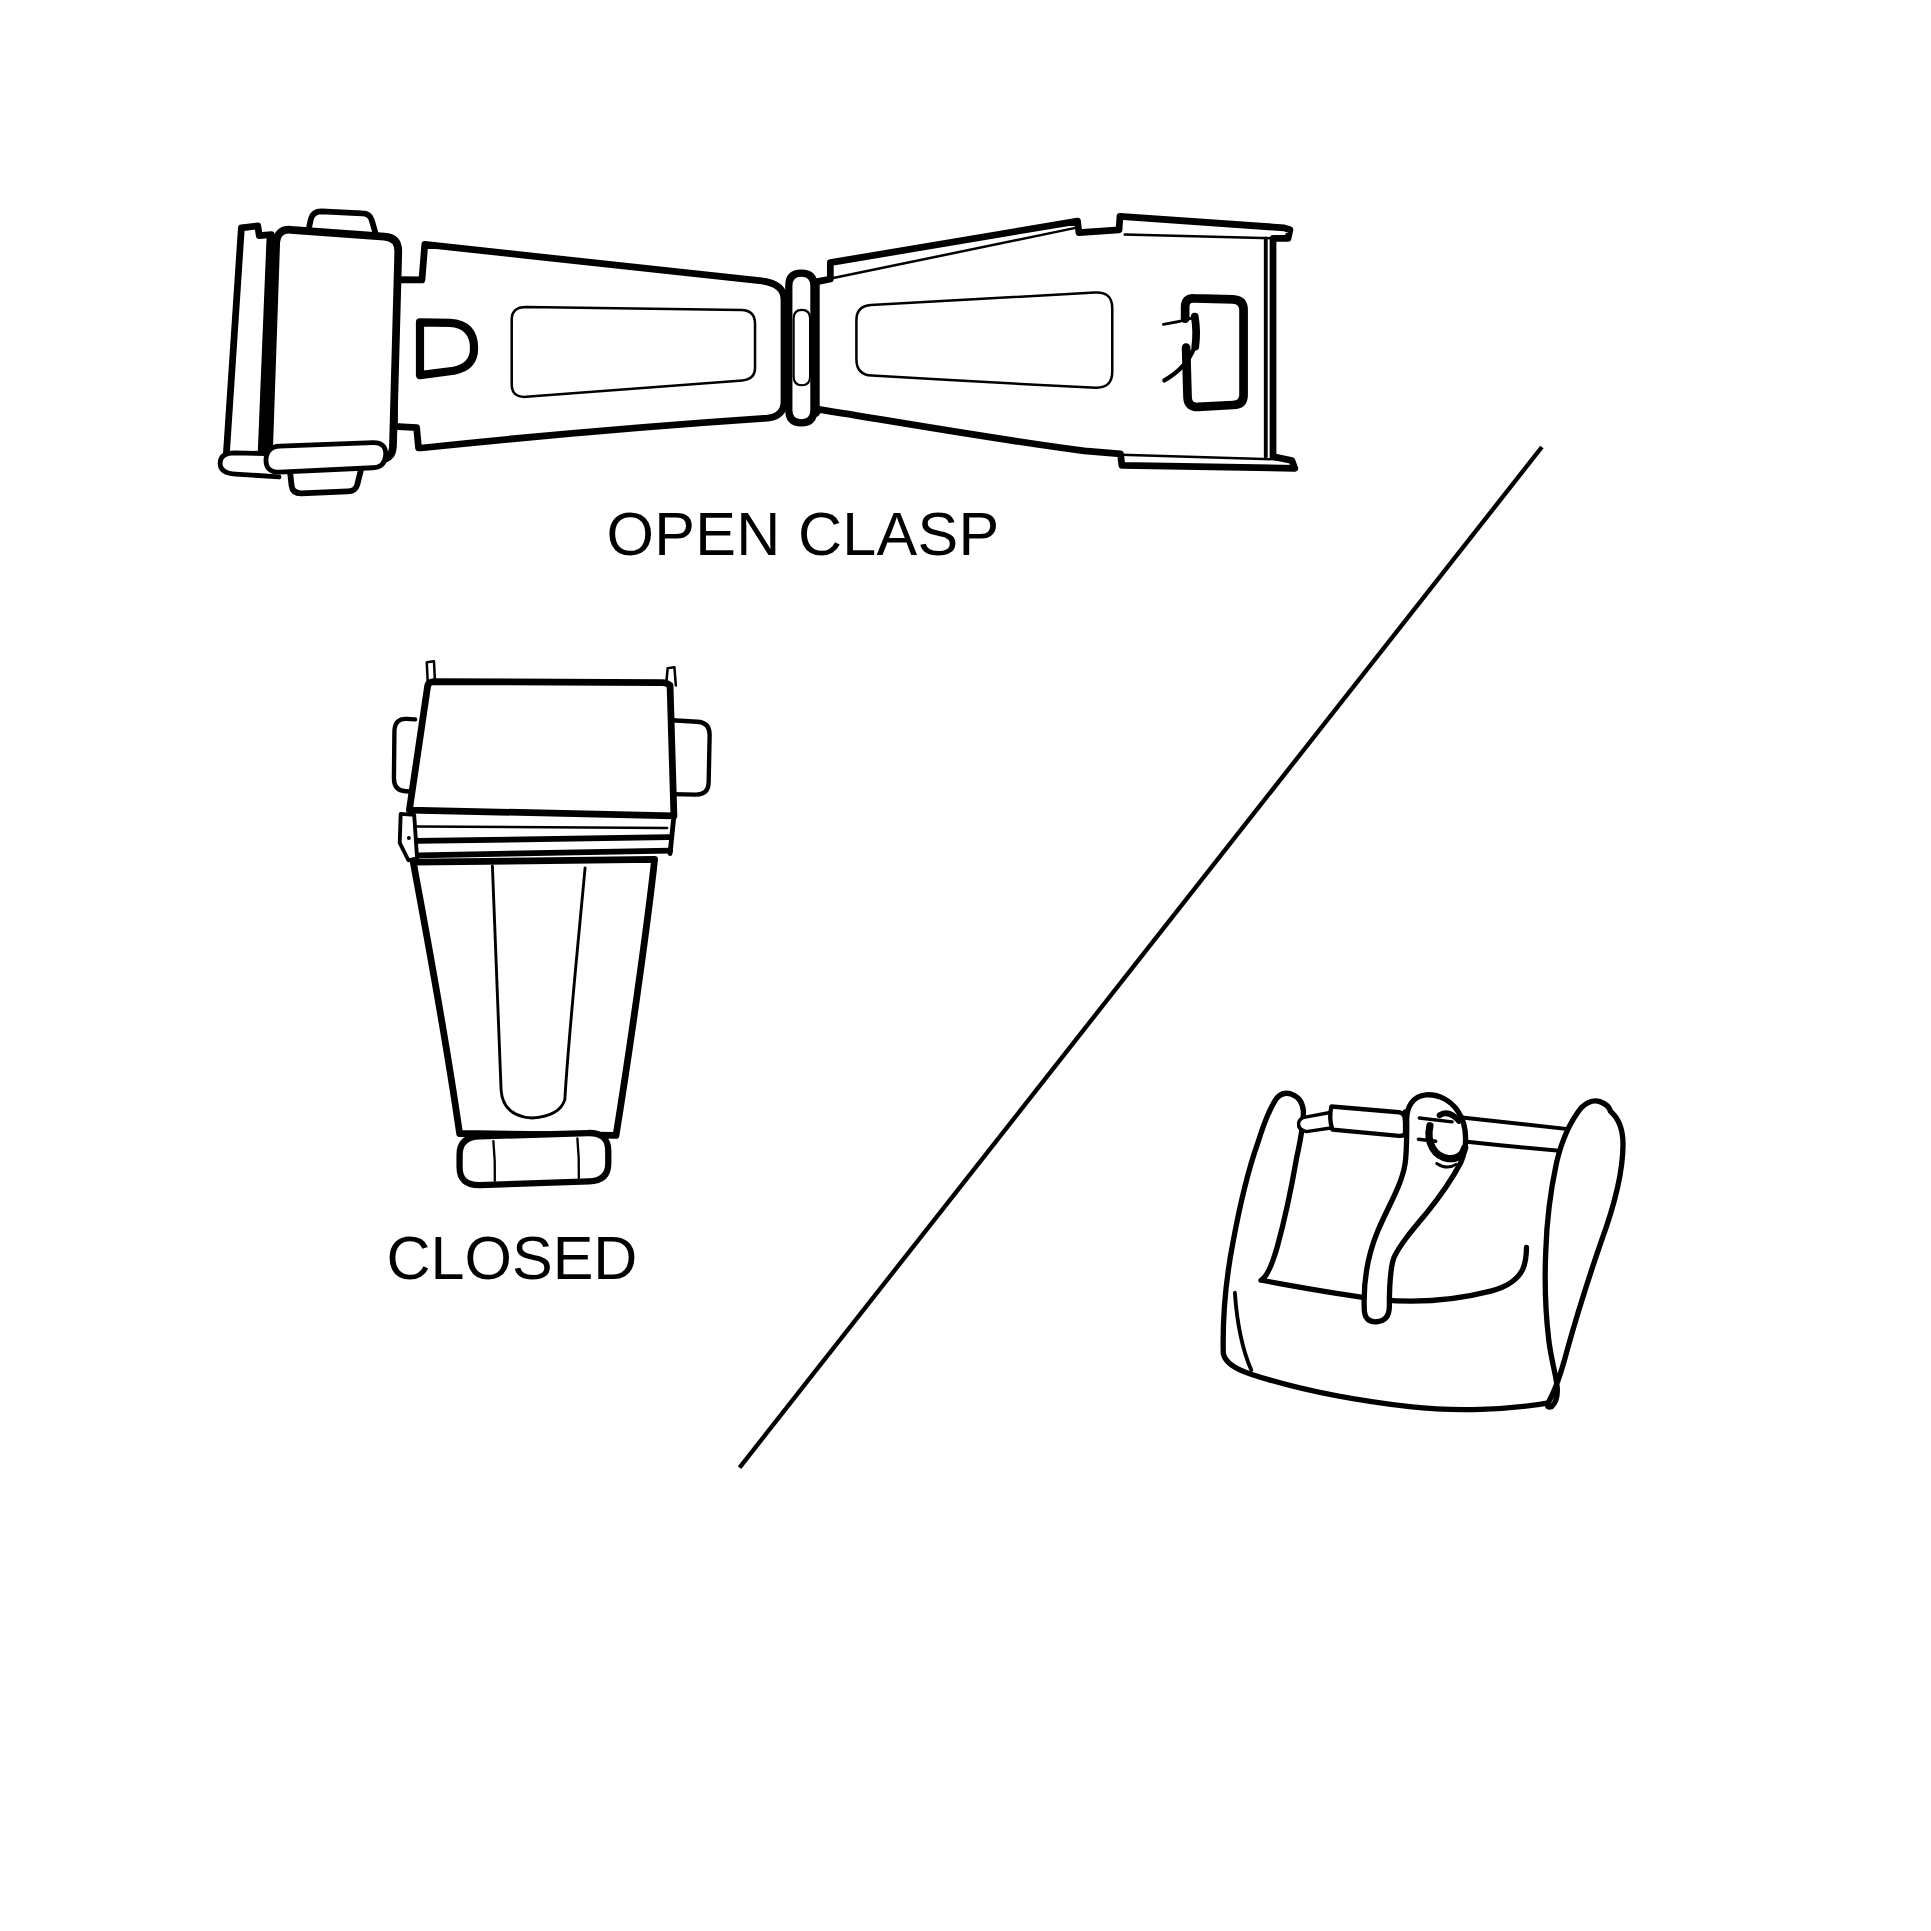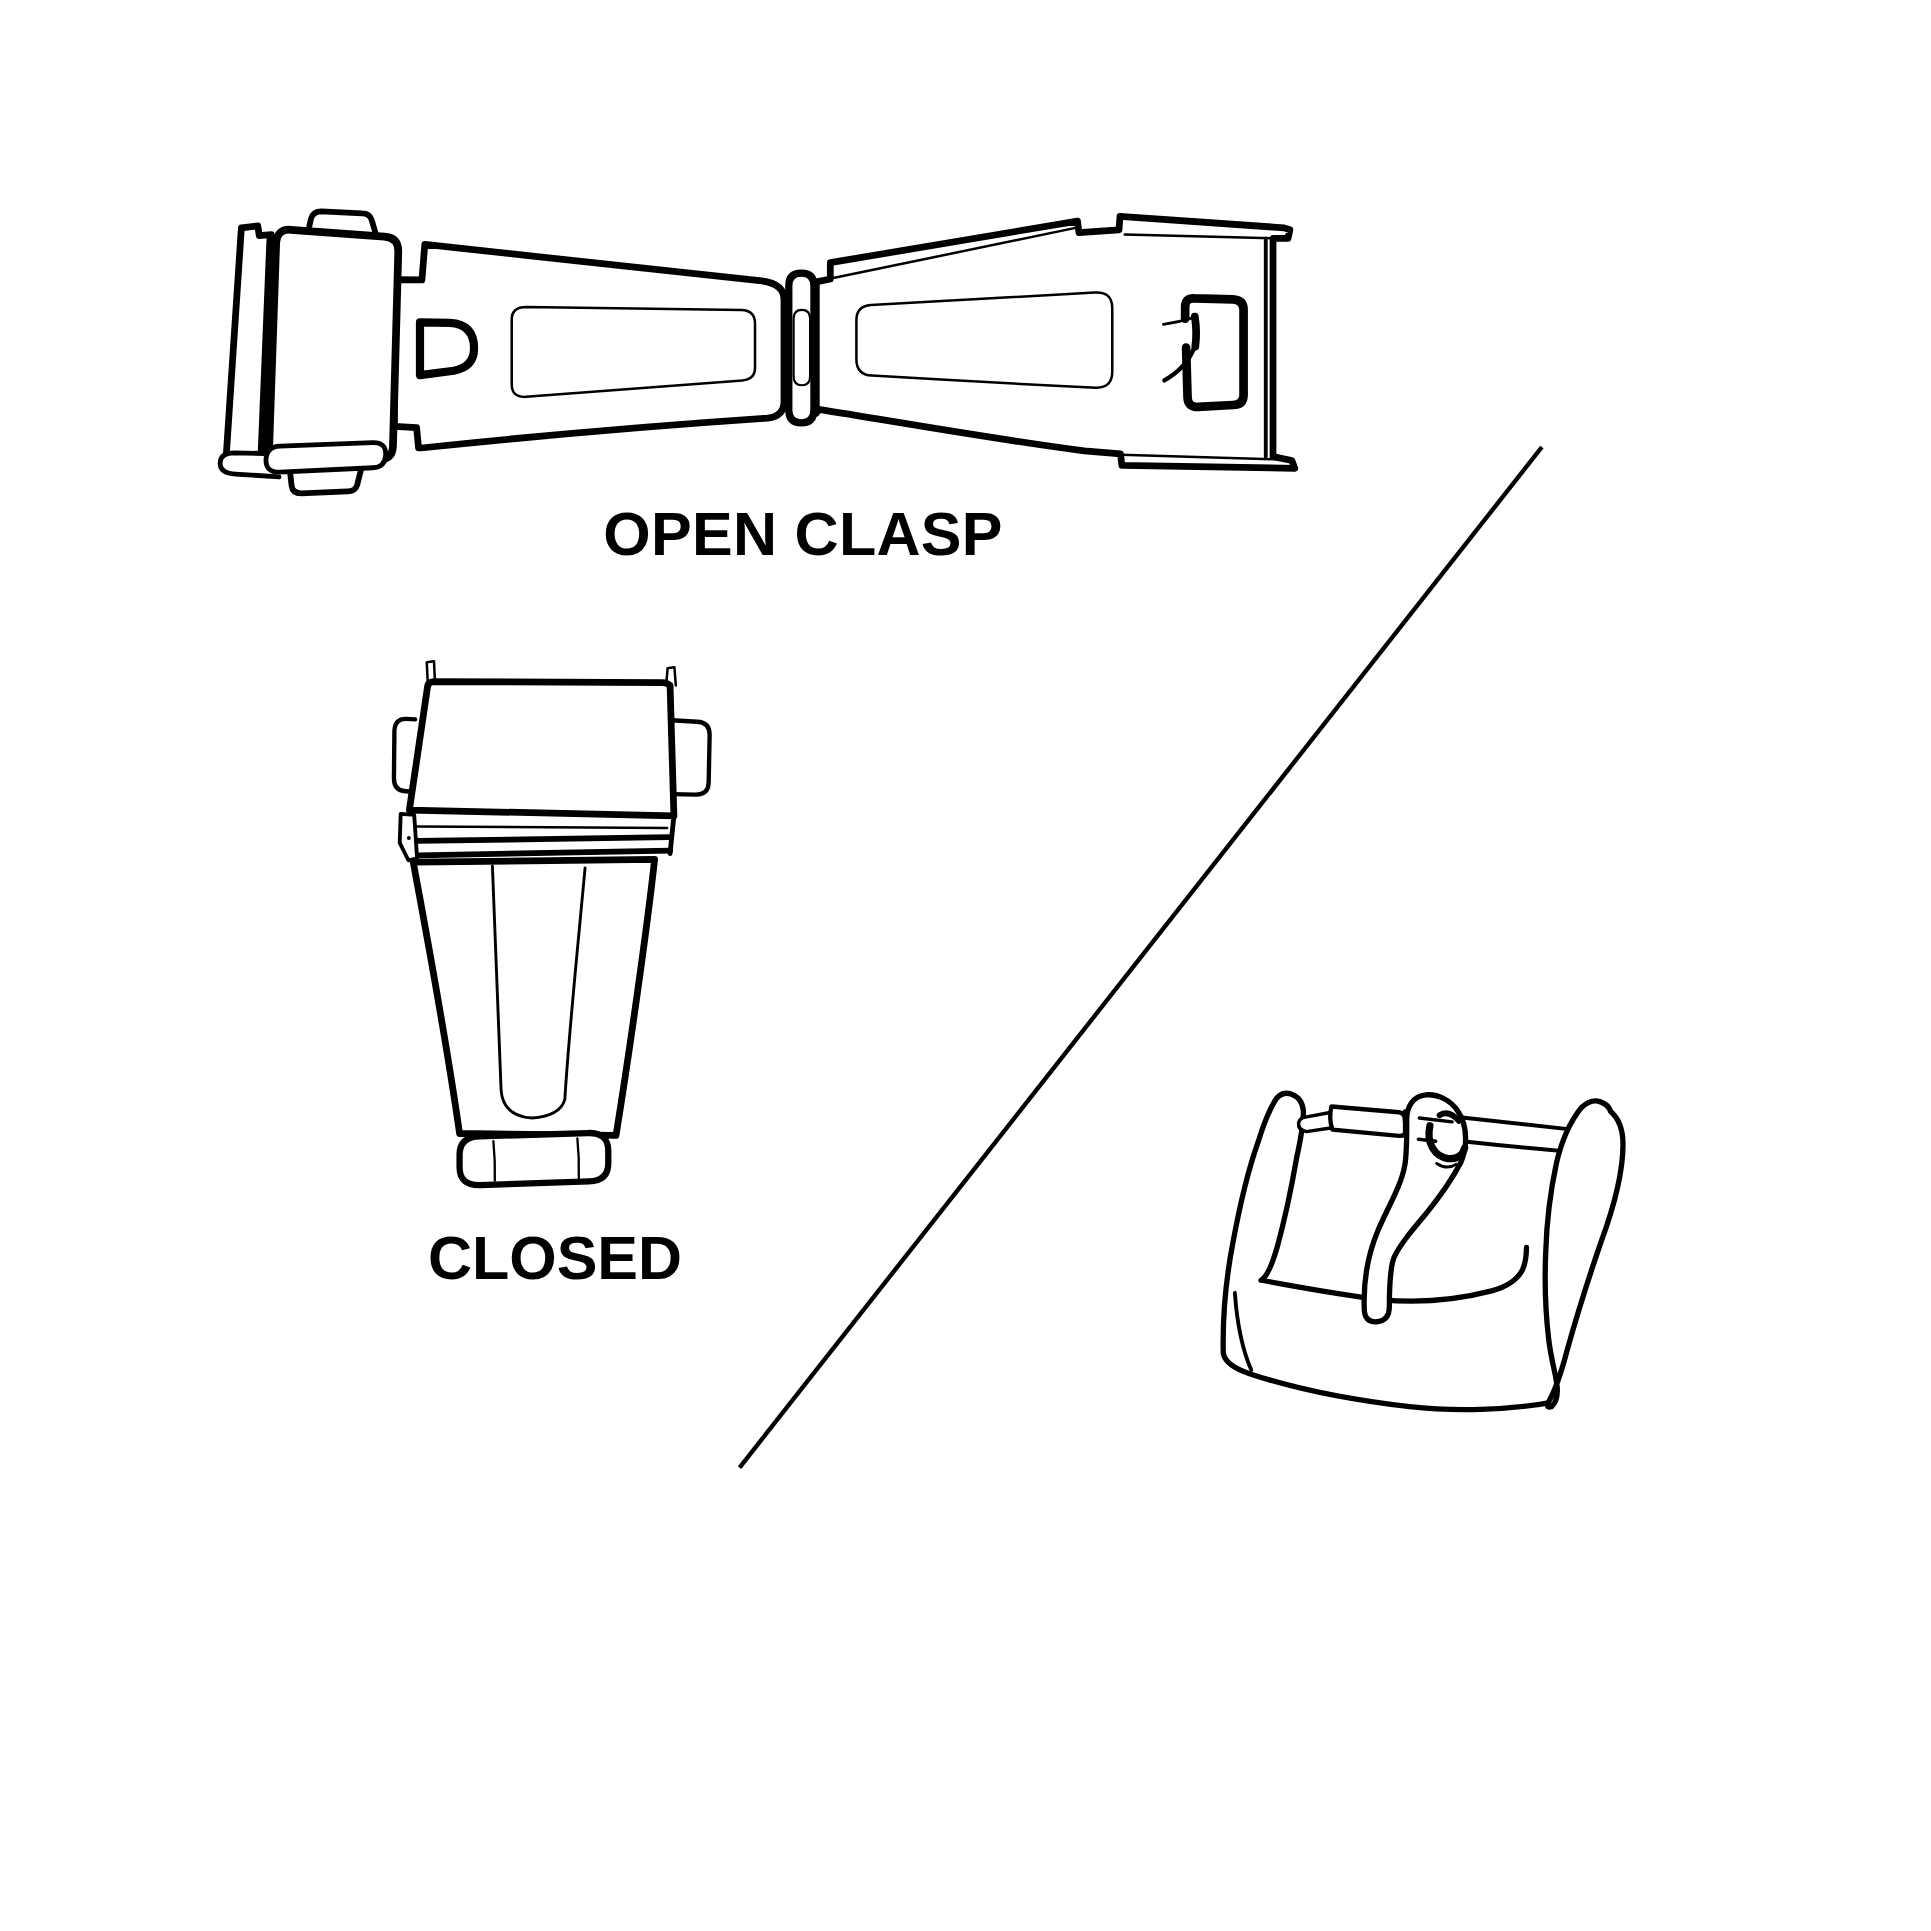--- a/index.html
+++ b/index.html
@@ -9,29 +9,29 @@
     font-family:"Liberation Sans","DejaVu Sans",sans-serif;
     position:relative;overflow:hidden;
   }
   .stage{position:absolute;left:0;top:0;width:1931px;height:1931px;}
   svg{position:absolute;left:0;top:0;}
   .label{
     position:absolute;
     color:var(--ink,#000);
     white-space:nowrap;
     transform:translateX(-50%);
-    font-weight:700;
+    font-weight:400;
     line-height:1;
   }
   #label-open-clasp{
     left:803px;top:504px;
     font-size:61px;letter-spacing:0.3px;
   }
   #label-closed{
-    left:555px;top:1228px;
+    left:512px;top:1228px;
     font-size:61px;letter-spacing:0px;
   }
   #label-title{
     left:964px;top:1721px;
     font-size:91px;letter-spacing:12.6px;
   }
 </style>
 </head>
 <body>
 

